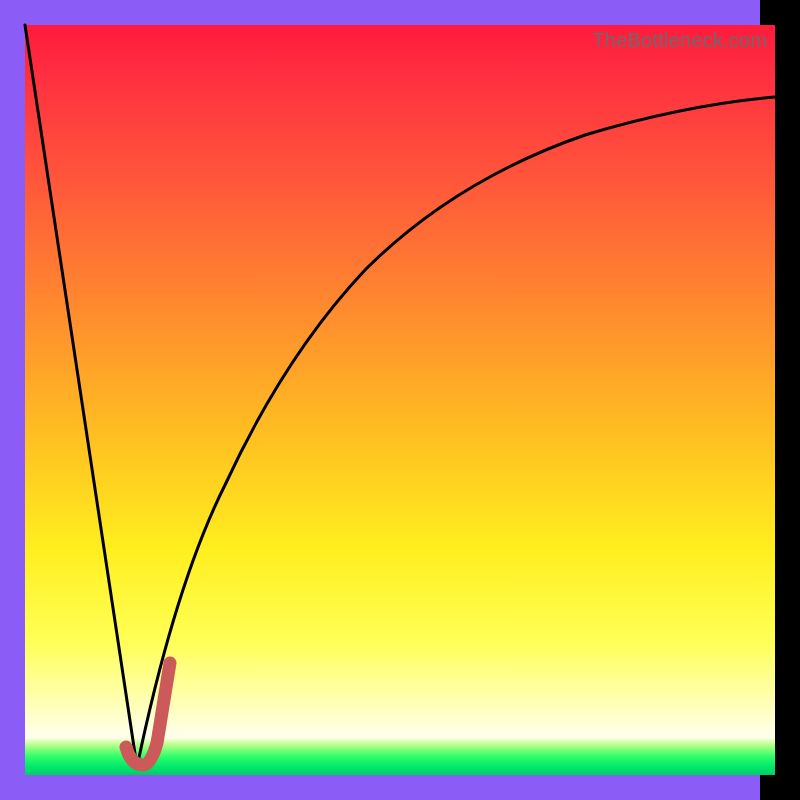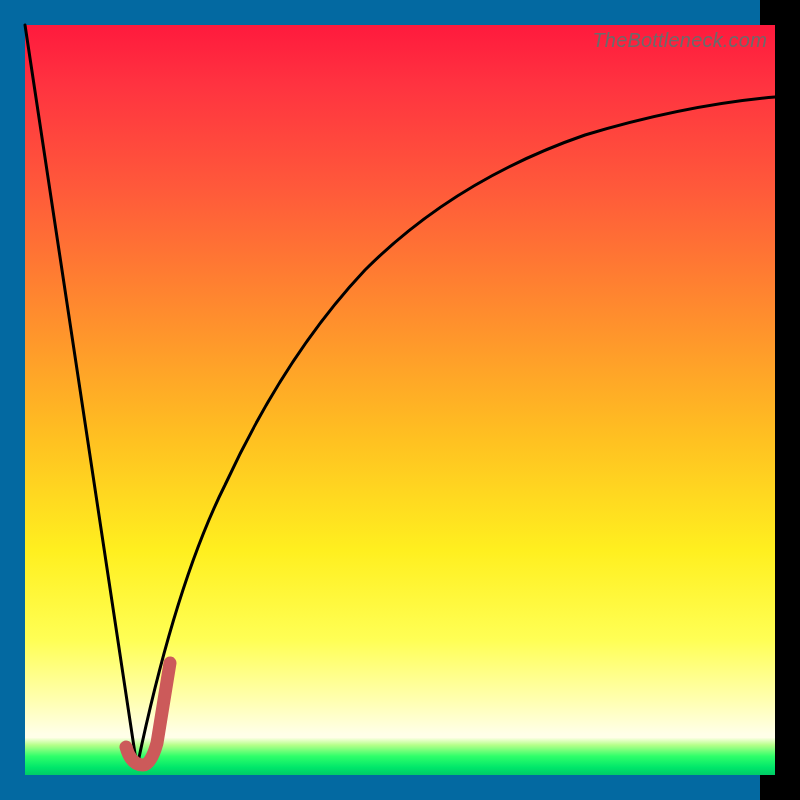--- a/index.html
+++ b/index.html
@@ -8,22 +8,21 @@
     width: 800px;
     height: 800px;
     background: #000;
     font-family: Arial, Helvetica, sans-serif;
     overflow: hidden;
   }
   .frame {
     position: relative;
     width: 760px;
     height: 800px;
-    background: #0369a1;
-    font-style: italic;
+    background: #8b5cf6;
   }
   .plot-area {
     position: absolute;
     left: 25px;
     top: 25px;
     width: 750px;
     height: 750px;
     
     background:
       linear-gradient(

